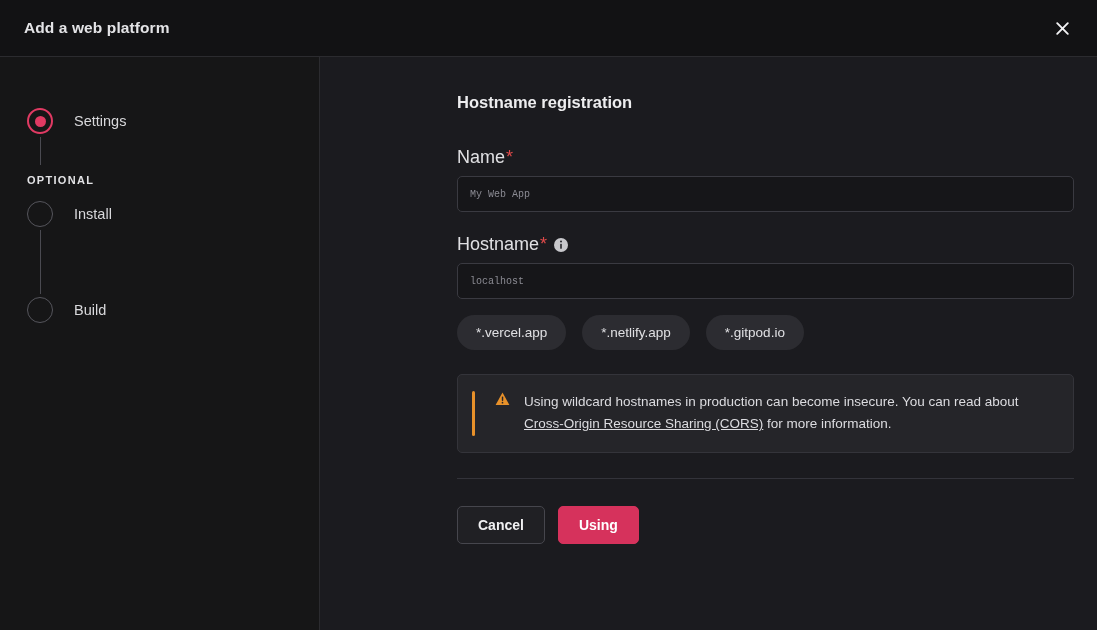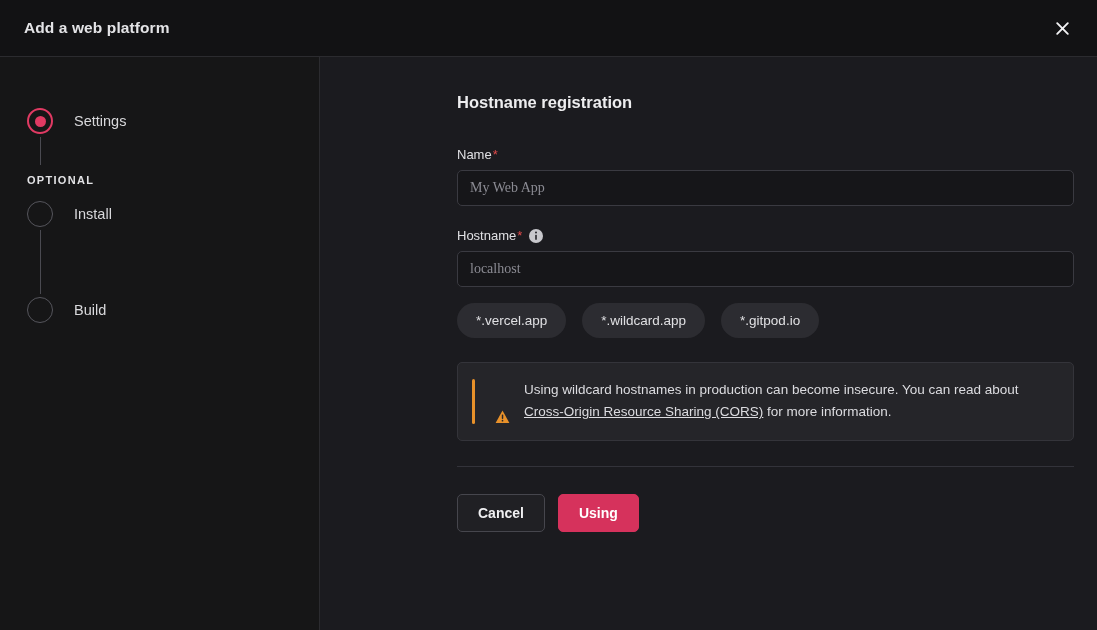--- a/index.html
+++ b/index.html
@@ -139,43 +139,43 @@
     font-size: 16.5px;
     font-weight: bold;
     color: #ededef;
     margin-bottom: 35px;
   }
 
   .field { margin-bottom: 22px; }
   .field-label {
     display: flex;
     align-items: center;
-    font-size: 13px;
+    font-size: 18px;
     color: #e0e0e3;
     margin-bottom: 8px;
     text-align: right;
   }
   .req { color: #e04a4a; margin-left: 1px; }
   .info-icon {
     margin-left: 7px;
     display: inline-flex;
     align-items: center;
   }
   .info-icon svg { display: block; }
 
   .text-input {
     width: 100%;
     height: 36px;
     background: #161619;
     border: 1px solid #3a3a41;
     border-radius: 5px;
     padding: 8px 12px;
-    font-size: 14px;
+    font-size: 10px;
     color: #e6e6e9;
-    font-family: Liberation Serif, serif;
+    font-family: Liberation Mono, monospace;
     outline: none;
   }
   .text-input::placeholder { color: #8b8b93; }
 
   .chips {
     display: flex;
     gap: 16px;
     margin-top: -6px;
     margin-bottom: 24px;
   }
@@ -193,21 +193,21 @@
     align-items: center;
   }
 
   
   .callout {
     background: #252529;
     border: 1px solid #34343a;
     border-radius: 5px;
     padding: 16px 18px 16px 14px;
     display: flex;
-    align-items: flex-end;
+    align-items: flex-start;
     position: relative;
   }
   .callout-bar {
     width: 3px;
     min-width: 3px;
     align-self: stretch;
     background: #e8912a;
     border-radius: 2px;
     margin-right: 20px;
   }
@@ -335,21 +335,21 @@
                 <rect x="6.2" y="5.8" width="1.6" height="5" rx="0.6" fill="#252529"></rect>
                 <circle cx="7" cy="3.6" r="1" fill="#252529"></circle>
               </svg>
             </span>
           </div>
           <input class="text-input" type="text" placeholder="localhost" style="">
         </div>
 
         <div class="chips">
           <button class="chip">*.vercel.app</button>
-          <button class="chip">*.wildcard.app</button>
+          <button class="chip">*.netlify.app</button>
           <button class="chip">*.gitpod.io</button>
         </div>
 
         <div class="callout">
           <span class="callout-bar"></span>
           <span class="callout-icon">
             <svg width="15" height="14" viewBox="0 0 15 14">
               <path d="M7.5 0.6 L14.4 13 L0.6 13 Z" fill="#e8912a"></path>
               <rect x="6.8" y="4.4" width="1.45" height="4.5" rx="0.6" fill="#252529"></rect>
               <circle cx="7.5" cy="10.7" r="0.85" fill="#252529"></circle>

